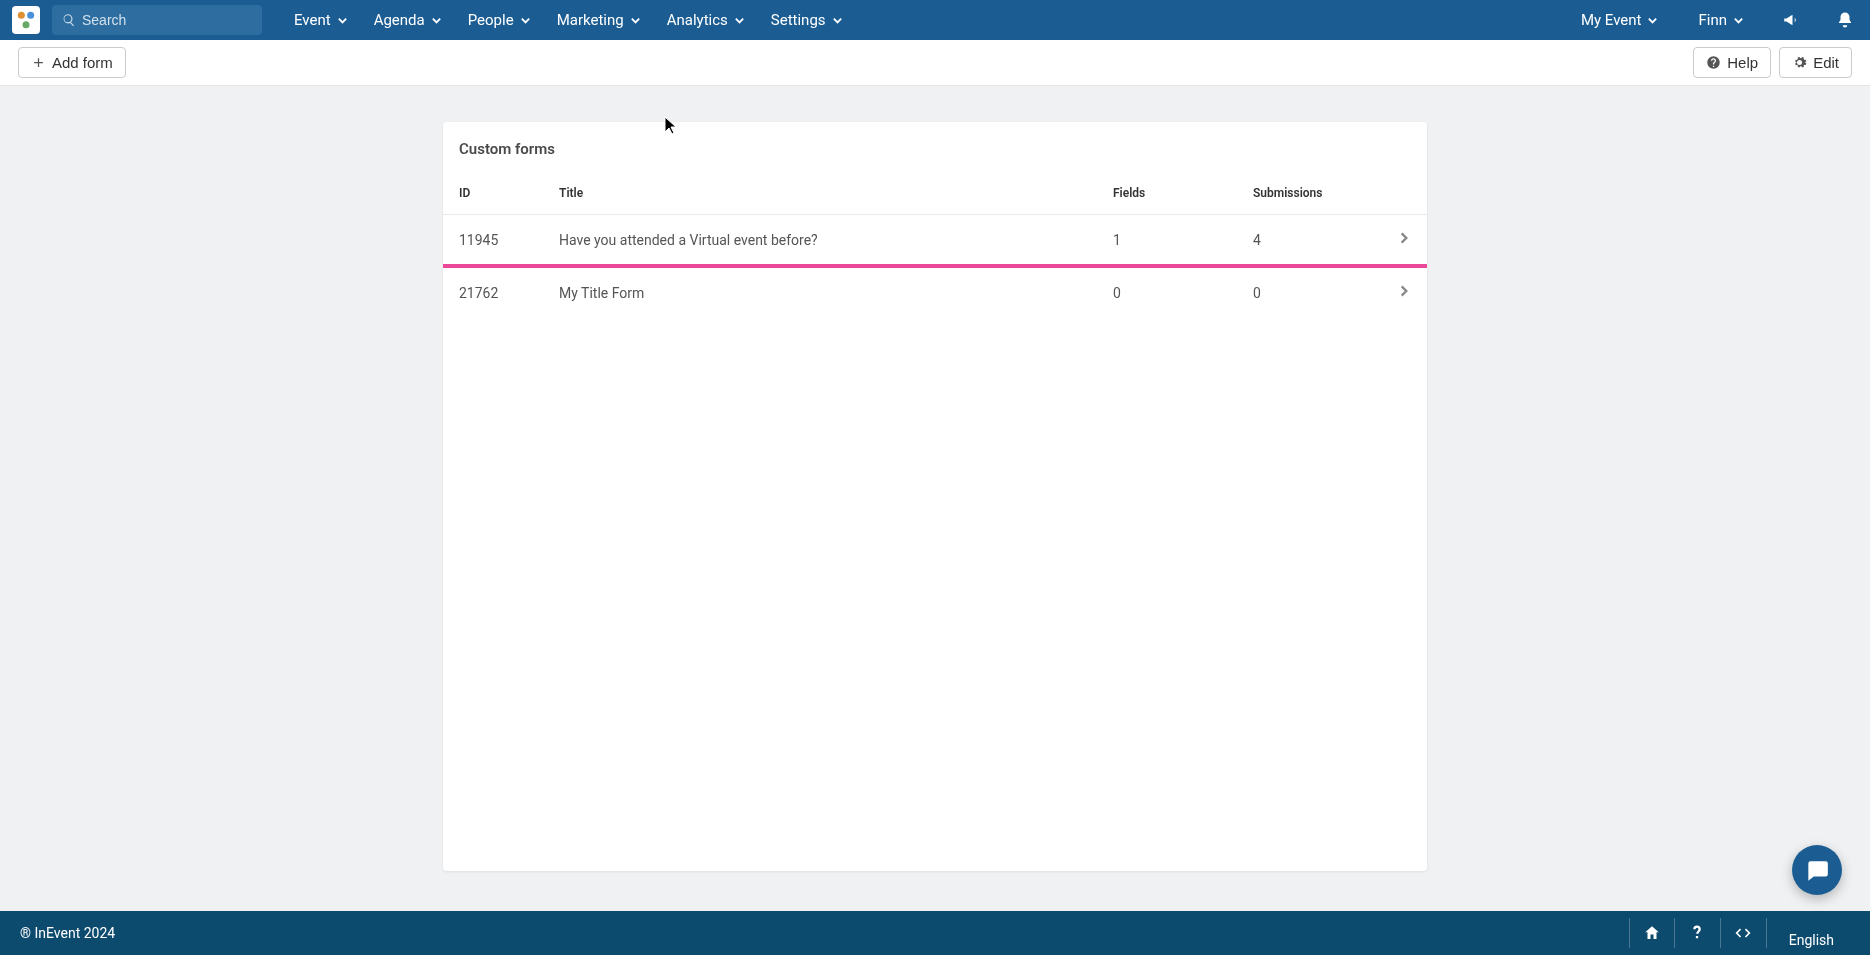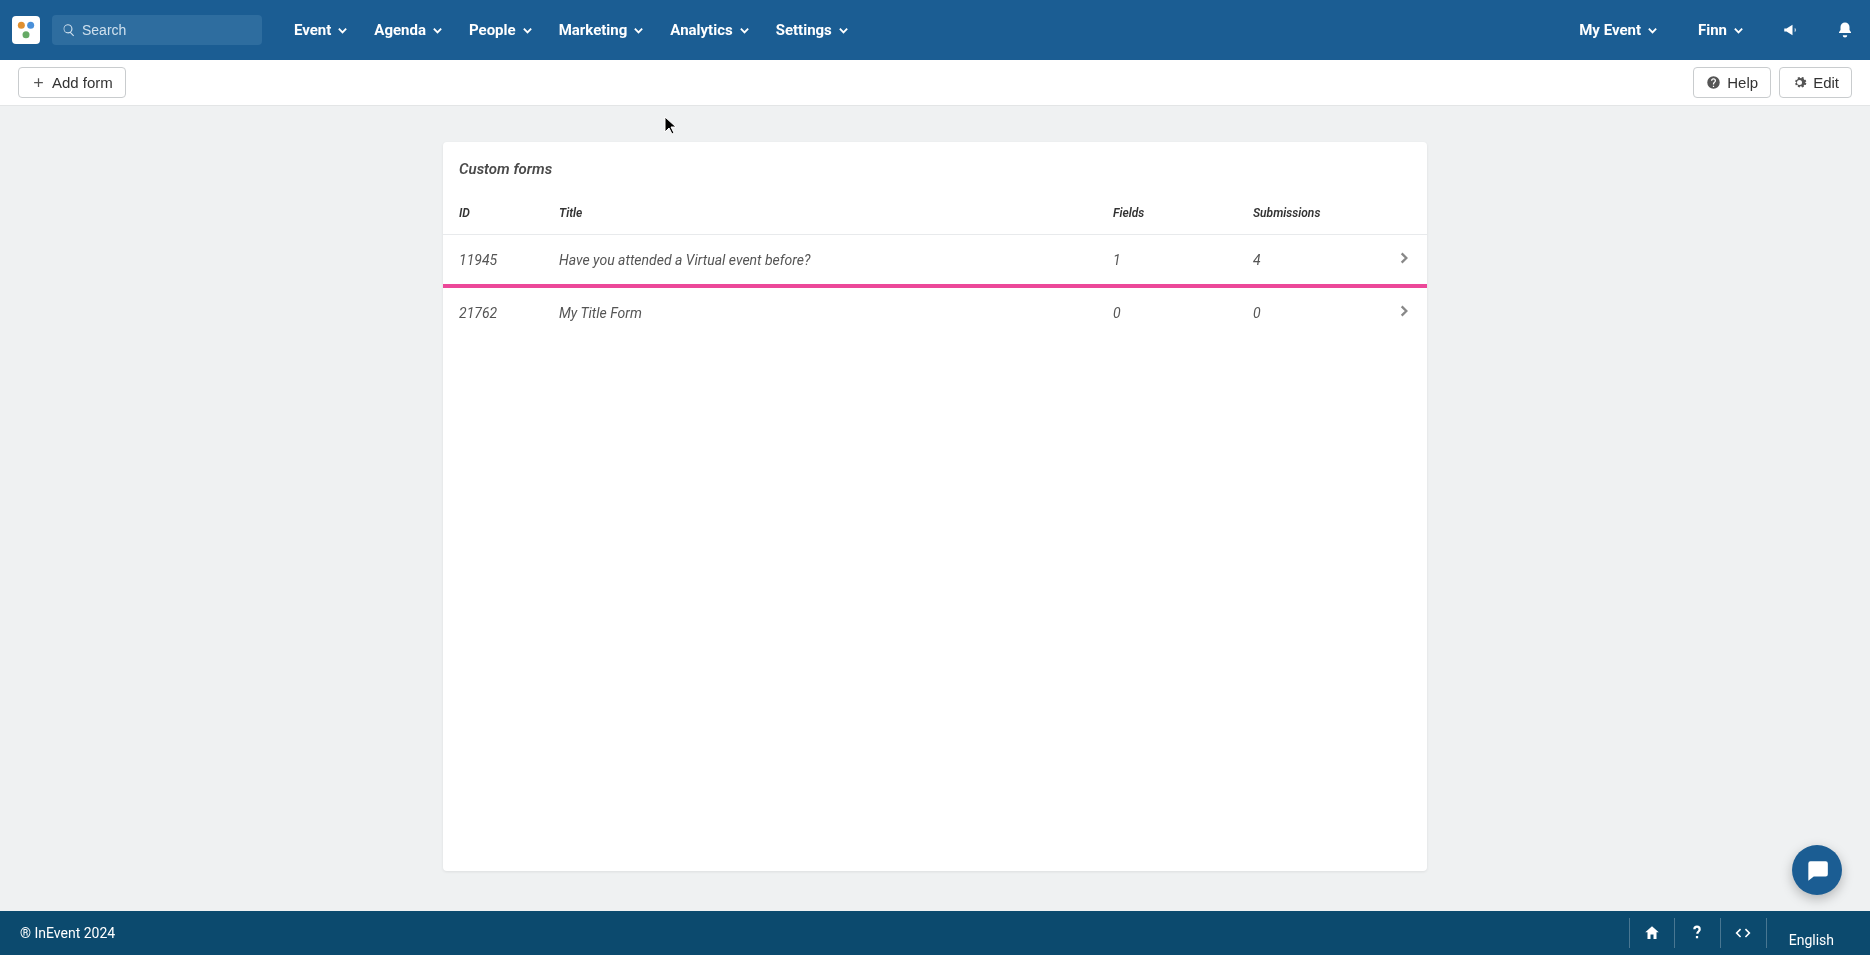--- a/index.html
+++ b/index.html
@@ -11,21 +11,21 @@
     font-size: 14px;
     display: flex;
     flex-direction: column;
     min-height: 100vh;
   }
 
   
   .topnav {
     background: #1b5d93;
     color: #fff;
-    height: 60px;
+    height: 40px;
     display: flex;
     align-items: center;
     padding: 0 8px;
     gap: 12px;
   }
   .logo {
     width: 28px;
     height: 28px;
     background: #fff;
     border-radius: 4px;
@@ -64,21 +64,20 @@
   .nav-right { display: flex; align-items: center; gap: 20px; margin-left: auto; }
   .nav-item {
     display: flex;
     align-items: center;
     gap: 6px;
     color: #fff;
     padding: 6px 10px;
     cursor: pointer;
     font-size: 15px;
     border-radius: 3px;
-    font-weight: bold;
   }
   .chev-down {
     width: 11px; height: 11px;
   }
   .chev-down path { stroke: #fff; stroke-width: 2; fill: none; }
 
   .icon-btn {
     width: 34px; height: 34px;
     display: flex; align-items: center; justify-content: center;
     cursor: pointer;
@@ -109,21 +108,20 @@
   }
   .btn svg { width: 15px; height: 15px; fill: #555; }
   .toolbar-right { margin-left: auto; display: flex; gap: 8px; }
 
   
   .main {
     flex: 1;
     display: flex;
     justify-content: center;
     padding: 36px 20px 40px;
-    font-style: italic;
   }
   .card {
     width: 984px;
     background: #fff;
     border-radius: 4px;
     box-shadow: 0 1px 3px rgba(0,0,0,0.08);
   }
   .card-title {
     font-weight: 600;
     font-size: 15px;

